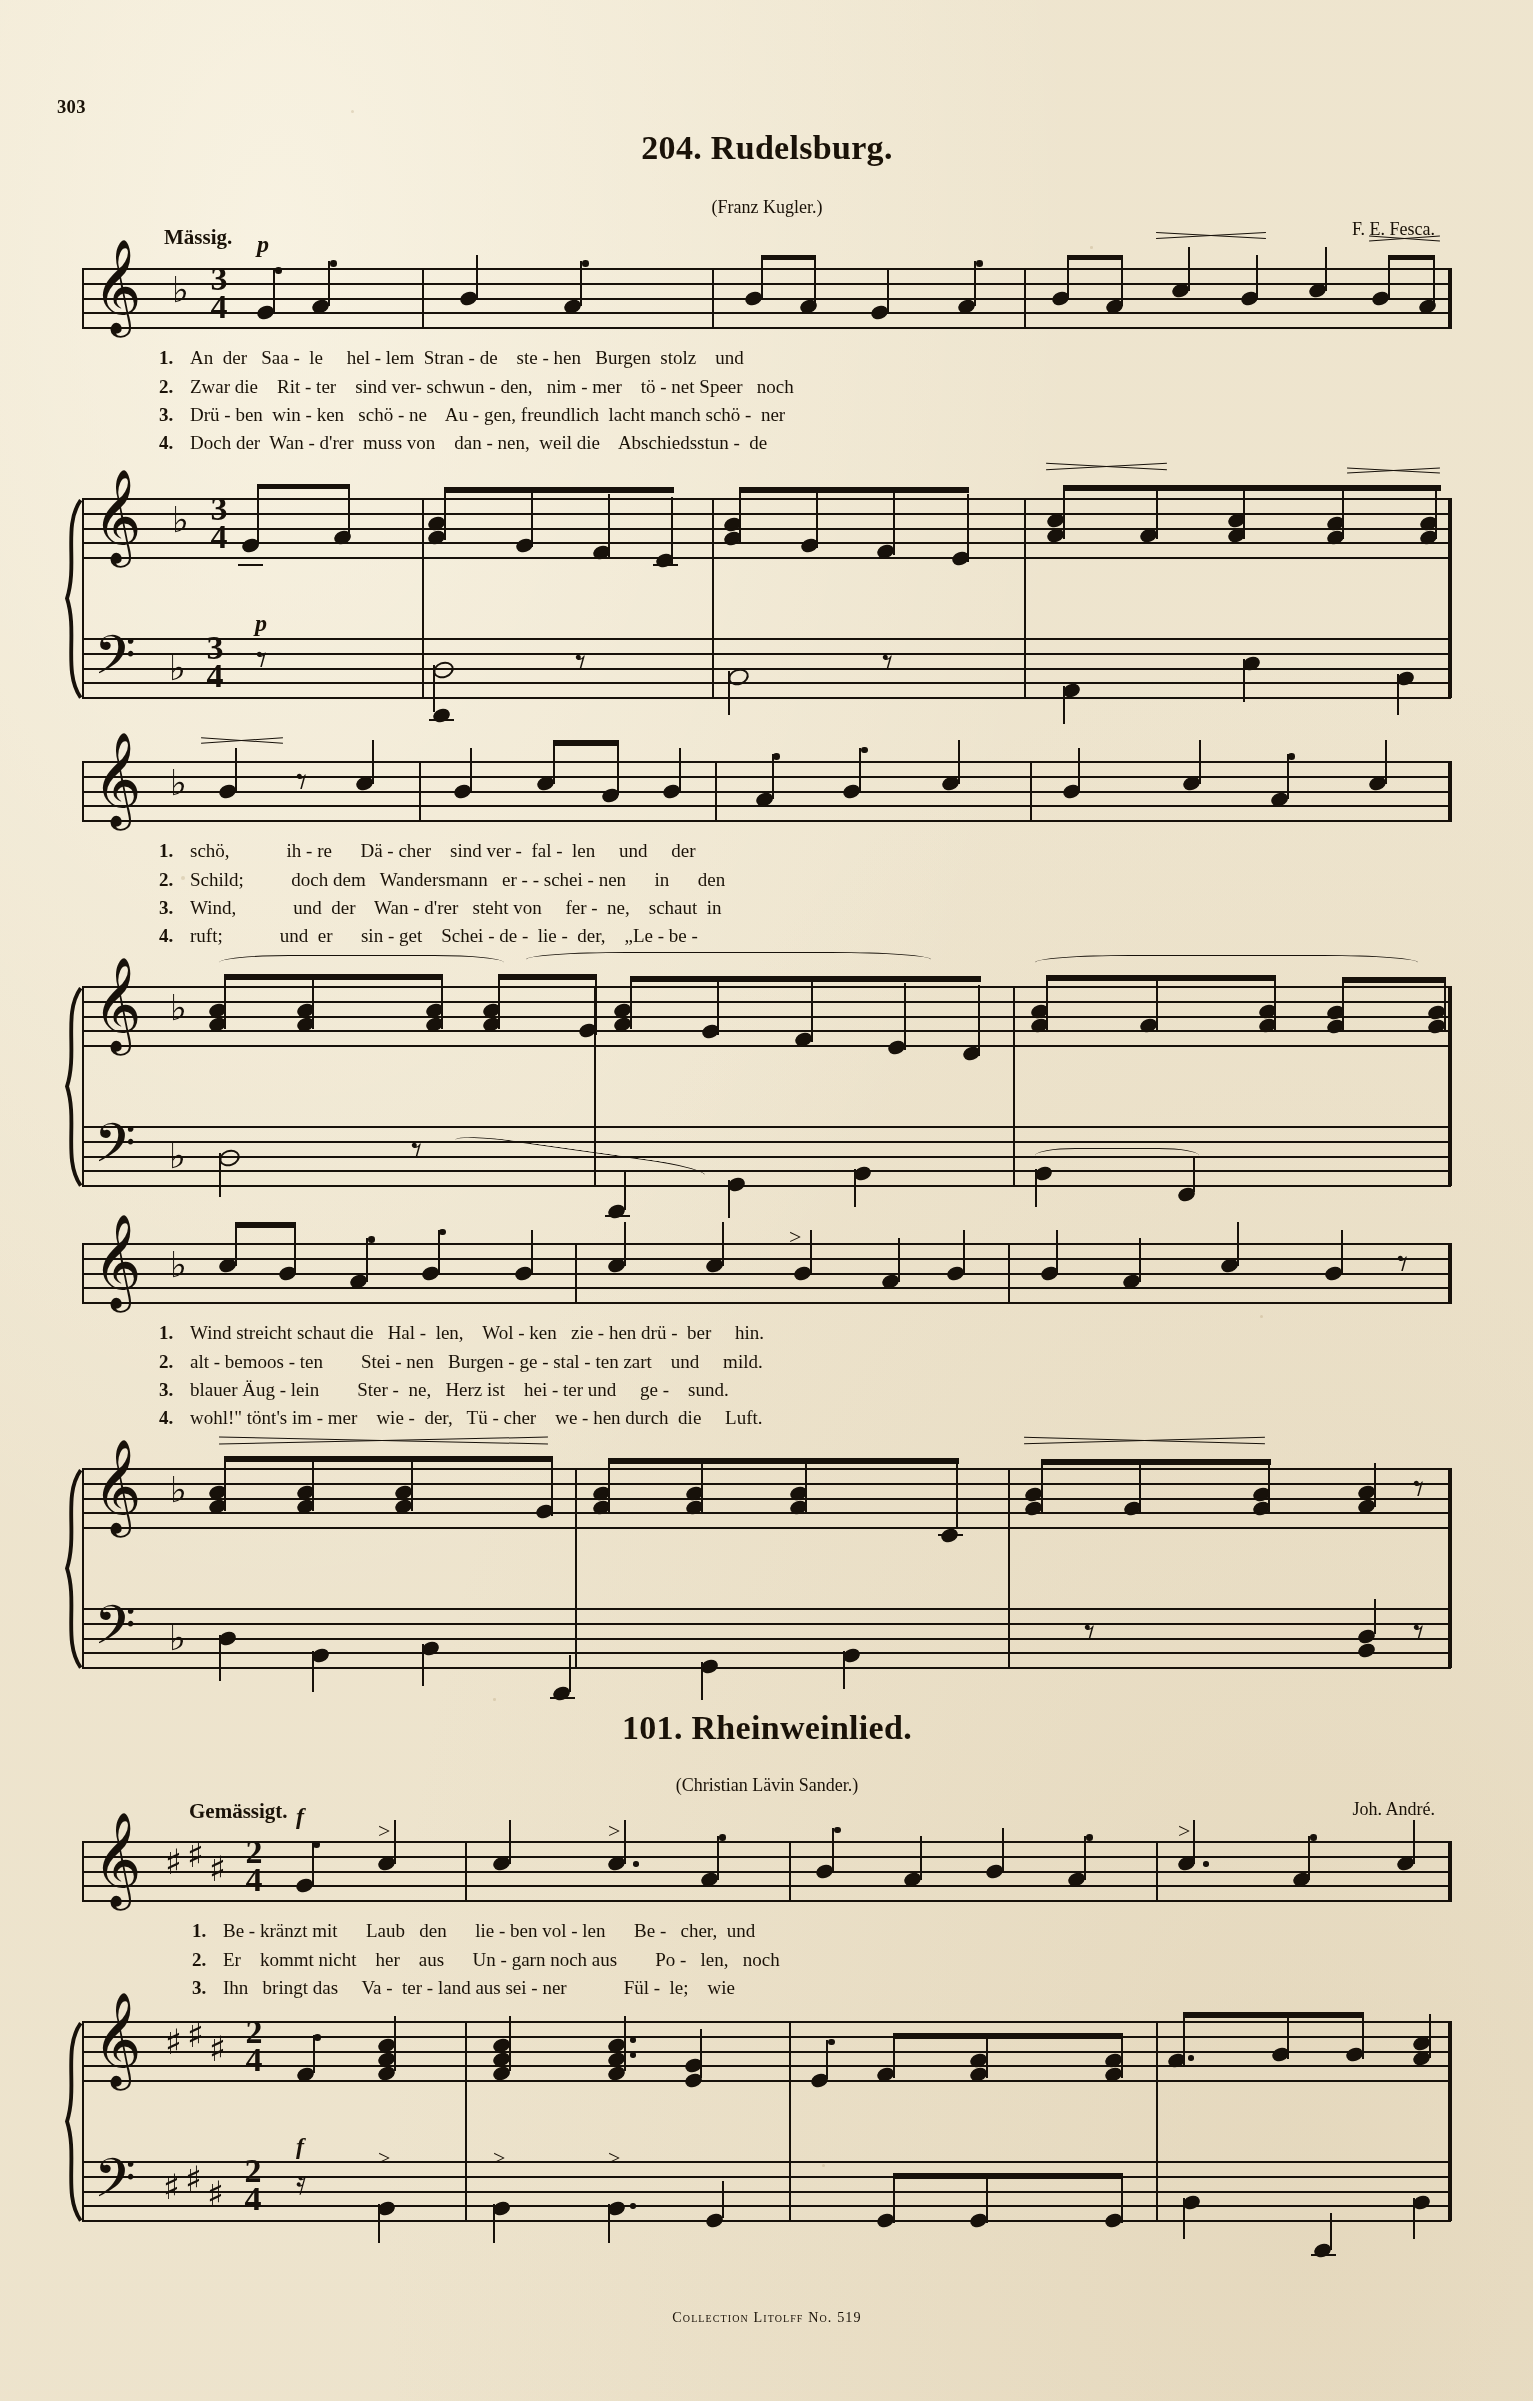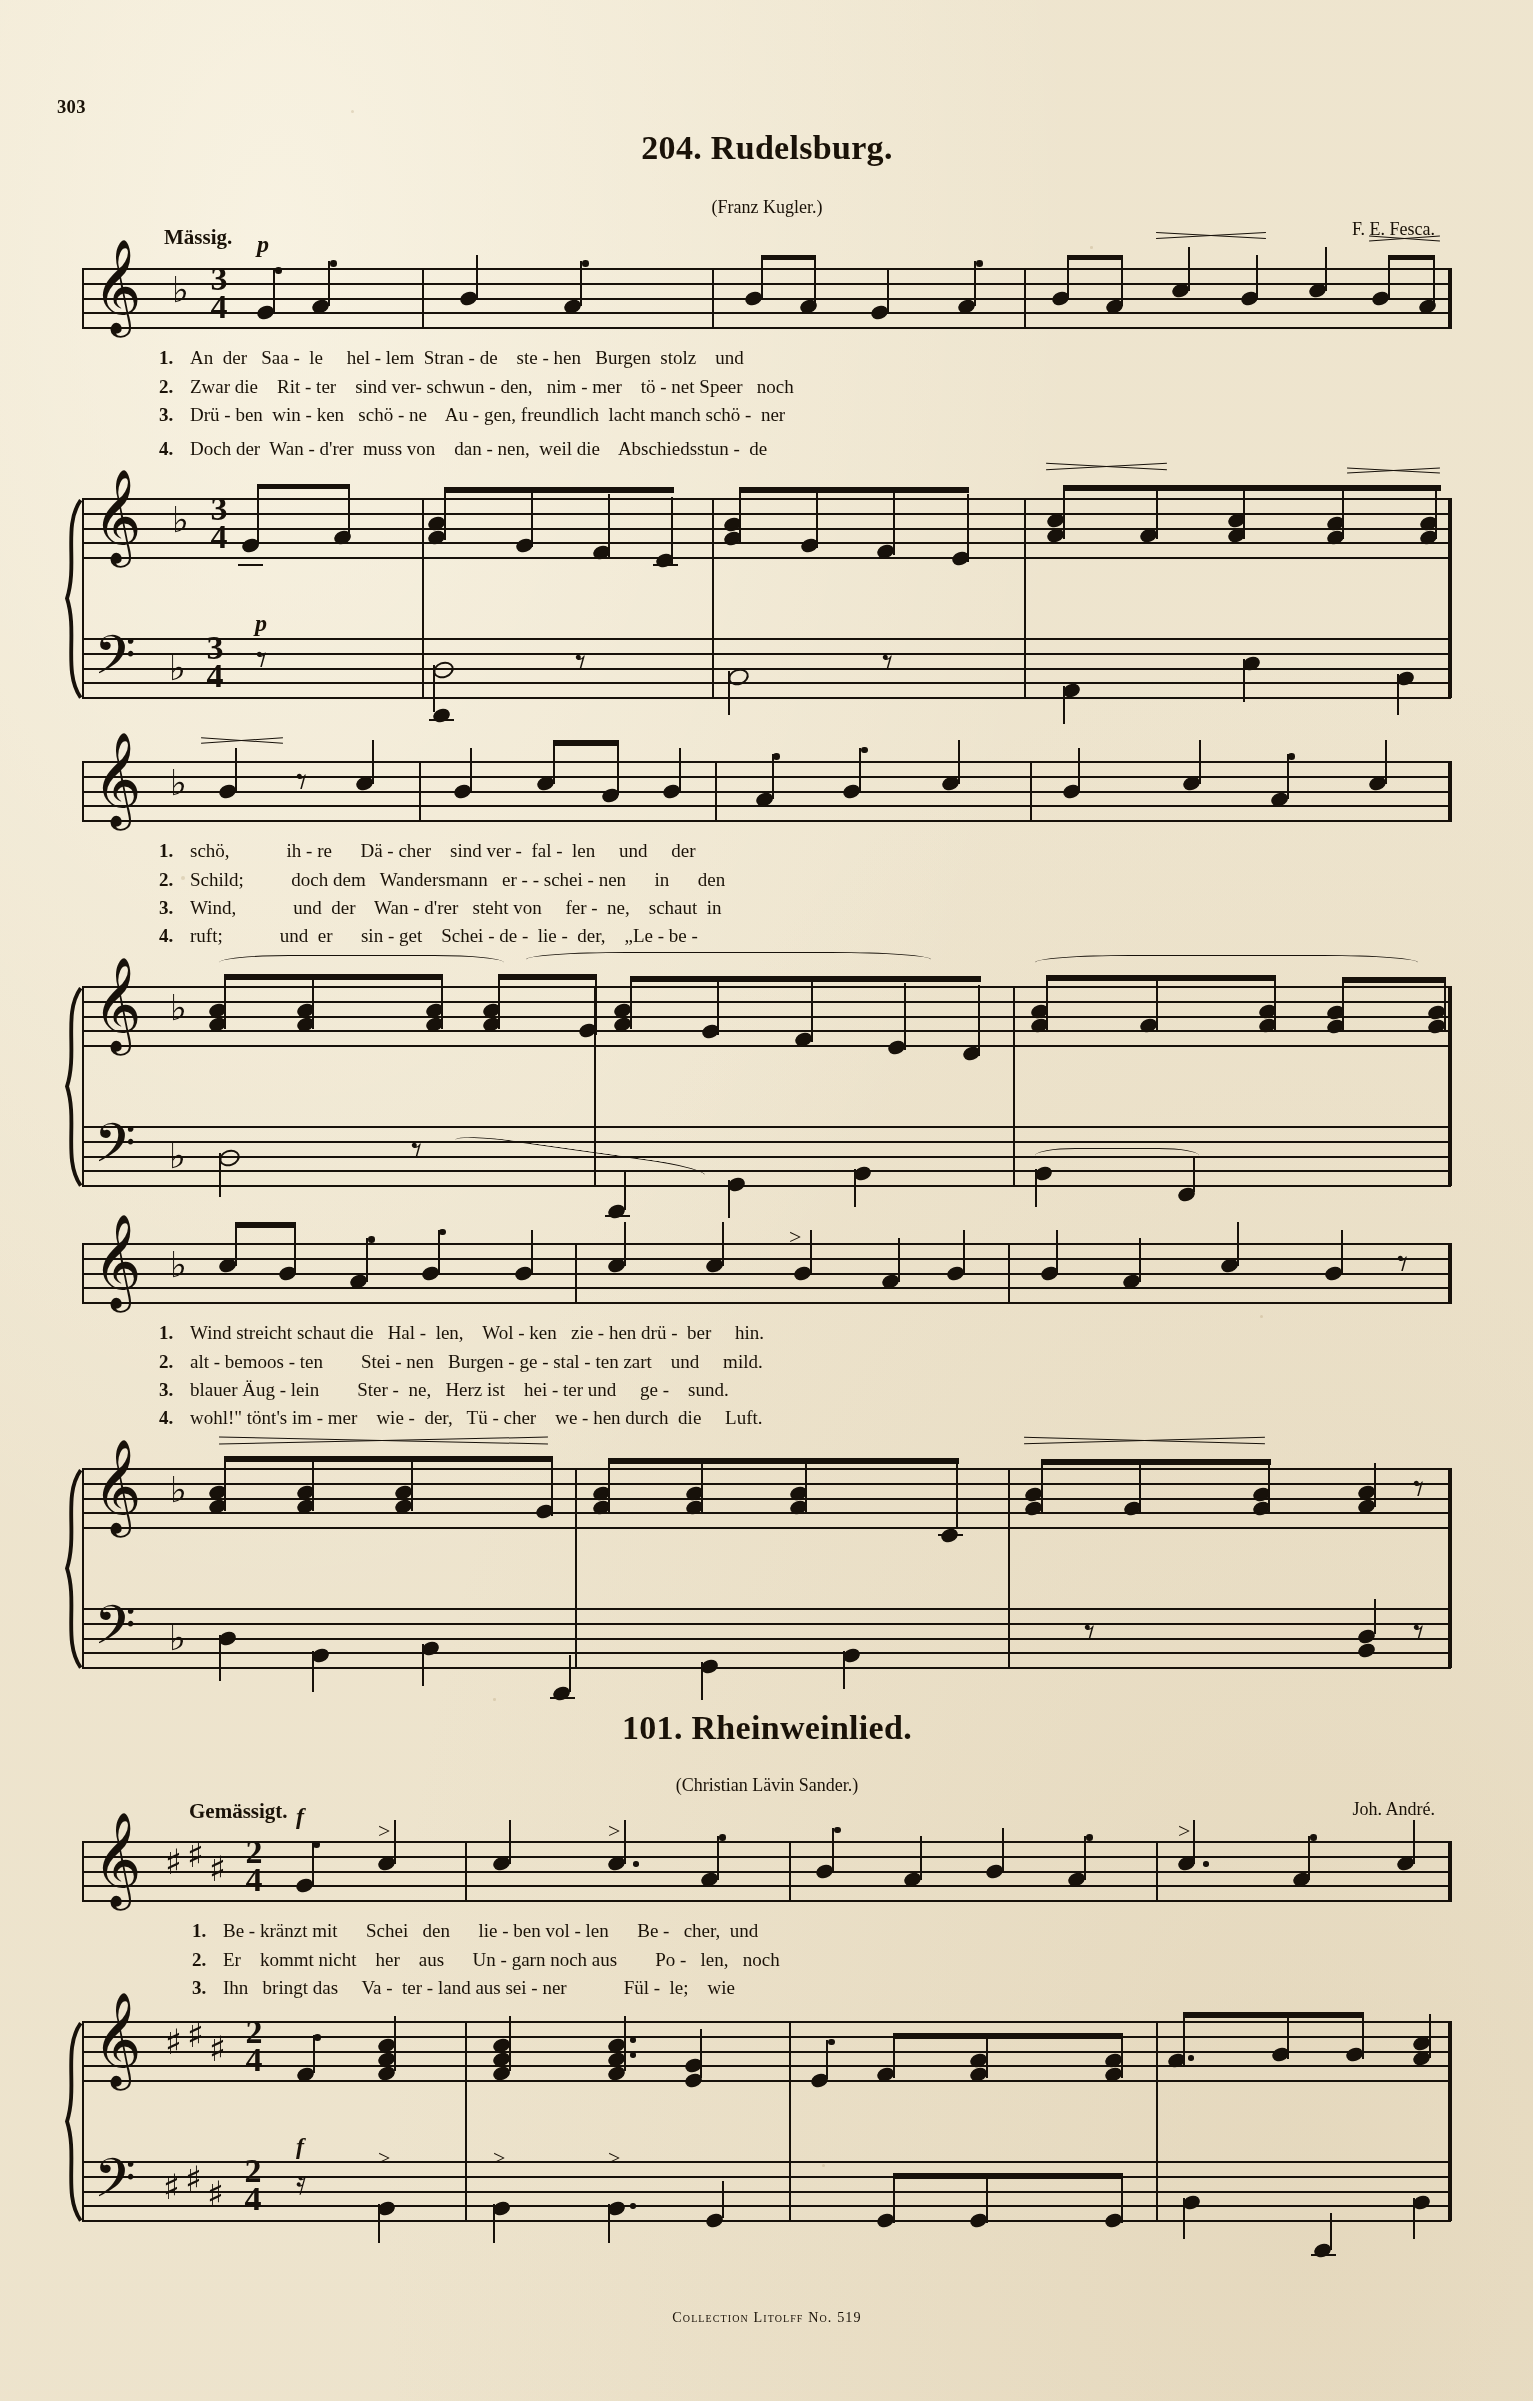--- a/index.html
+++ b/index.html
@@ -211,21 +211,21 @@
       <span style="margin-left:12px;white-space:pre;">An  der   Saa -  le     hel - lem  Stran - de    ste - hen   Burgen  stolz    und</span>
     </div>
     <div class="lyricline" style="top:28.5px;">
       <span class="n">2.</span>
       <span style="margin-left:12px;white-space:pre;">Zwar die    Rit - ter    sind ver- schwun - den,   nim - mer    tö - net Speer   noch</span>
     </div>
     <div class="lyricline" style="top:57px;">
       <span class="n">3.</span>
       <span style="margin-left:12px;white-space:pre;">Drü - ben  win - ken   schö - ne    Au - gen, freundlich  lacht manch schö -  ner</span>
     </div>
-    <div class="lyricline" style="top:91px;">
+    <div class="lyricline" style="top:85px;">
       <span class="n">4.</span>
       <span style="margin-left:12px;white-space:pre;">Doch der  Wan - d'rer  muss von    dan - nen,  weil die    Abschiedsstun -  de</span>
     </div>
   </div>
 </div>
 
 <div class="system" style="left:82px;top:498px;width:1369px;height:230px;">
   <svg class="brace" width="33" height="203" style="left:-26px;top:0;" viewBox="0 0 60 370">
     <path d="M45 4 C12 50, 40 120, 20 183 C40 246, 12 316, 45 364" fill="none" stroke="#17110a" stroke-width="7"></path>
   </svg>
@@ -741,21 +741,21 @@
   <div class="flagdot" style="left:1121px;top:31px;width:5.5px;height:5.5px;"></div>
   <div class="nh" style="left:1211px;top:43px;"></div>
   <div class="stem" style="left:1226px;top:5.5px;height:44px;"></div>
   <div class="flagdot" style="left:1228px;top:4.4px;"></div>
   <div class="nh" style="left:1315px;top:27px;"></div>
   <div class="stem" style="left:1331px;top:-10px;height:44px;"></div>
 
   <div class="lyricblock" style="left:110px;top:90px;width:1260px;">
     <div class="lyricline" style="top:0;">
       <span class="n">1.</span>
-      <span style="margin-left:12px;white-space:pre;">Be - kränzt mit      Schei   den      lie - ben vol - len      Be -   cher,  und</span>
+      <span style="margin-left:12px;white-space:pre;">Be - kränzt mit      Laub   den      lie - ben vol - len      Be -   cher,  und</span>
     </div>
     <div class="lyricline" style="top:28.5px;">
       <span class="n">2.</span>
       <span style="margin-left:12px;white-space:pre;">Er    kommt nicht    her    aus      Un - garn noch aus        Po -   len,   noch</span>
     </div>
     <div class="lyricline" style="top:57px;">
       <span class="n">3.</span>
       <span style="margin-left:12px;white-space:pre;">Ihn   bringt das     Va -  ter - land aus sei - ner            Fül -  le;    wie</span>
     </div>
   </div>

